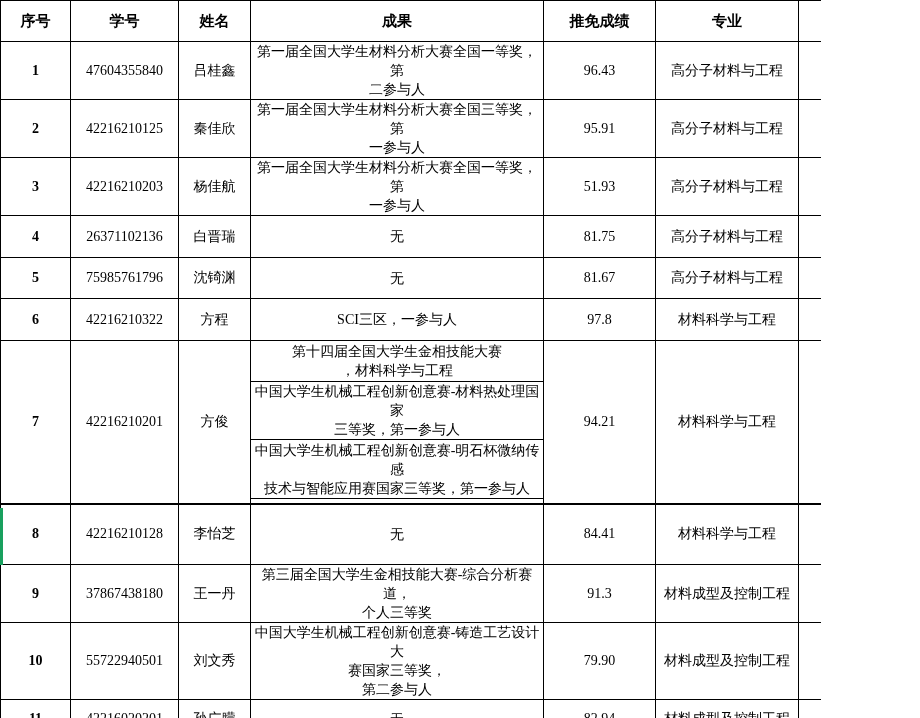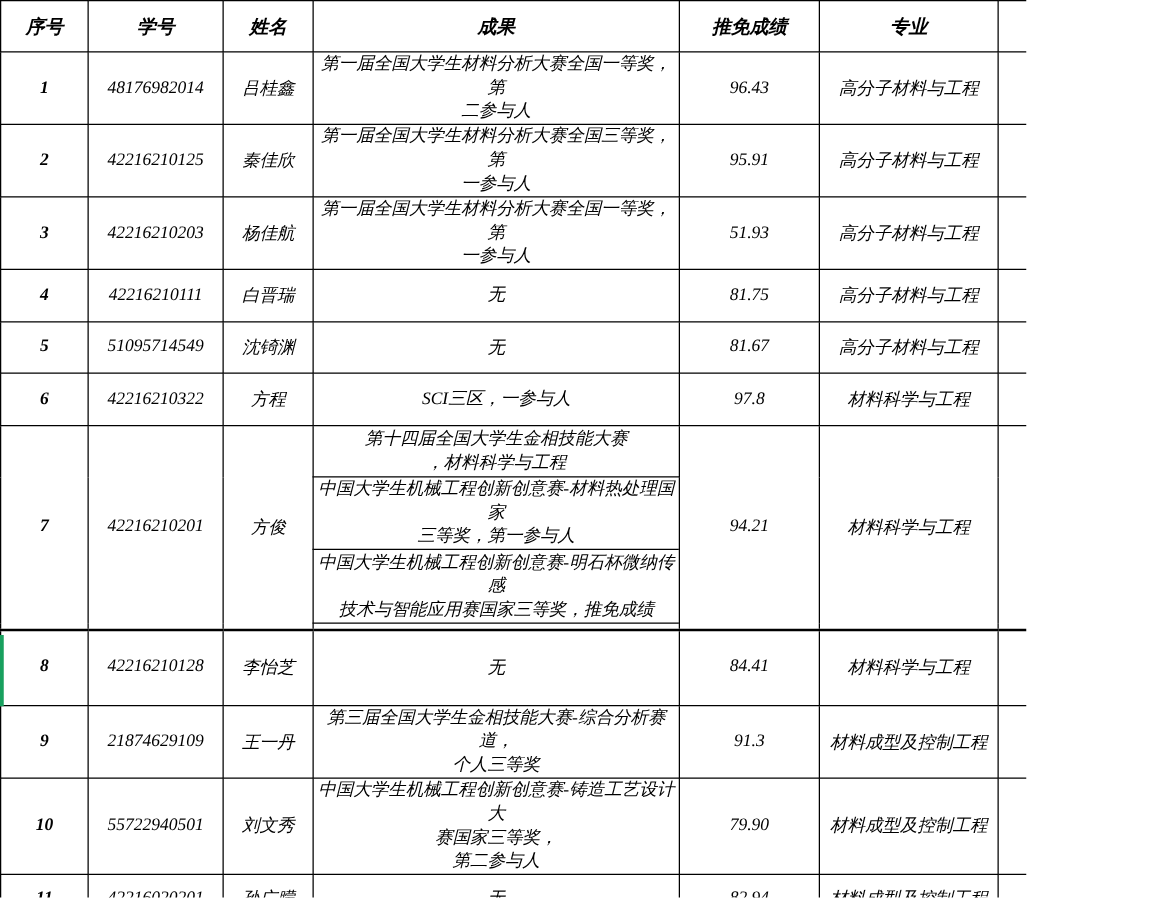--- a/index.html
+++ b/index.html
@@ -6,21 +6,20 @@
   body{
     font-family:"Liberation Serif","DejaVu Serif",serif;
     background:#ffffff;
   }
   .page{
     position:relative;
     width:821px;
     height:718px;
     background:#ffffff;
     overflow:hidden;
-    font-style:italic;
   }
   table.grid{
     border-collapse:collapse;
     table-layout:fixed;
     width:919px;
     margin:0;
   }
   .grid th,.grid td{
     border:1px solid #000000;
     text-align:center;
@@ -89,21 +88,21 @@
         <th>姓名</th>
         <th>成果</th>
         <th>推免成绩</th>
         <th>专业</th>
         <th>排名</th>
       </tr>
     </thead>
     <tbody>
       <tr class="r1">
         <td class="no">1</td>
-        <td>48176982014</td>
+        <td>47604355840</td>
         <td>吕桂鑫</td>
         <td class="ach">第一届全国大学生材料分析大赛全国一等奖，第
 二参与人</td>
         <td>96.43</td>
         <td>高分子材料与工程</td>
         <td>1</td>
       </tr>
       <tr class="r2">
         <td class="no">2</td>
         <td>42216210125</td>
@@ -119,30 +118,30 @@
         <td>42216210203</td>
         <td>杨佳航</td>
         <td class="ach">第一届全国大学生材料分析大赛全国一等奖，第
 一参与人</td>
         <td>51.93</td>
         <td>高分子材料与工程</td>
         <td>3</td>
       </tr>
       <tr class="r4">
         <td class="no">4</td>
-        <td>42216210111</td>
+        <td>26371102136</td>
         <td>白晋瑞</td>
         <td class="ach">无</td>
         <td>81.75</td>
         <td>高分子材料与工程</td>
         <td>4</td>
       </tr>
       <tr class="r5">
         <td class="no">5</td>
-        <td>51095714549</td>
+        <td>75985761796</td>
         <td>沈锜渊</td>
         <td class="ach">无</td>
         <td>81.67</td>
         <td>高分子材料与工程</td>
         <td>5</td>
       </tr>
       <tr class="r6">
         <td class="no">6</td>
         <td>42216210322</td>
         <td>方程</td>
@@ -160,37 +159,37 @@
         <td rowspan="4">94.21</td>
         <td rowspan="4">材料科学与工程</td>
         <td rowspan="4">2</td>
       </tr>
       <tr class="r7b">
         <td class="ach">中国大学生机械工程创新创意赛-材料热处理国家
 三等奖，第一参与人</td>
       </tr>
       <tr class="r7c">
         <td class="ach">中国大学生机械工程创新创意赛-明石杯微纳传感
-技术与智能应用赛国家三等奖，推免成绩</td>
+技术与智能应用赛国家三等奖，第一参与人</td>
       </tr>
       <tr class="r7d">
         <td class="ach"></td>
       </tr>
       <tr class="r8 thick-top">
         <td class="no">8</td>
         <td>42216210128</td>
         <td>李怡芝</td>
         <td class="ach">无</td>
         <td>84.41</td>
         <td>材料科学与工程</td>
         <td>3</td>
       </tr>
       <tr class="r9">
         <td class="no">9</td>
-        <td>21874629109</td>
+        <td>37867438180</td>
         <td>王一丹</td>
         <td class="ach">第三届全国大学生金相技能大赛-综合分析赛道，
 个人三等奖</td>
         <td>91.3</td>
         <td>材料成型及控制工程</td>
         <td>1</td>
       </tr>
       <tr class="r10">
         <td class="no">10</td>
         <td>55722940501</td>

